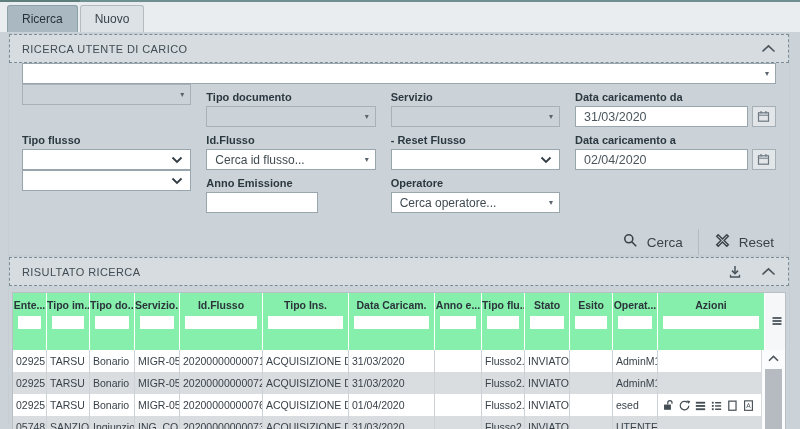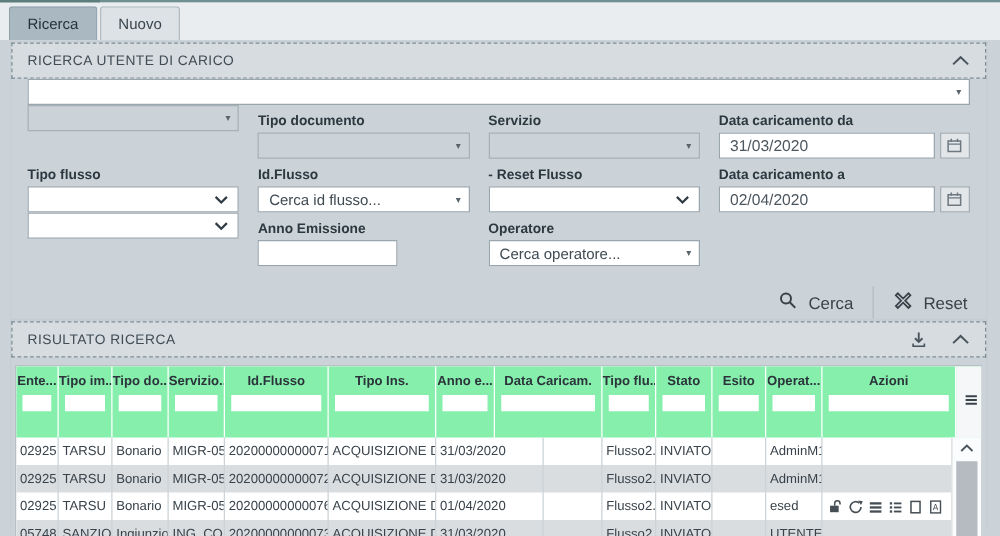--- a/index.html
+++ b/index.html
@@ -278,26 +278,26 @@
     <input class="colfilter" style="">
   </div>
             <div class="thcell" style="width: 83px;">
     <span class="title">Id.Flusso</span>
     <input class="colfilter" style="">
   </div>
             <div class="thcell" style="width: 86px;">
     <span class="title">Tipo Ins.</span>
     <input class="colfilter" style="">
   </div>
+            <div class="thcell" style="width: 86px;">
+    <span class="title">Data Caricam.</span>
+    <input class="colfilter" style="">
+  </div>
             <div class="thcell" style="width: 47px;">
     <span class="title">Anno e...</span>
-    <input class="colfilter" style="">
-  </div>
-            <div class="thcell" style="width: 86px;">
-    <span class="title">Data Caricam.</span>
     <input class="colfilter" style="">
   </div>
             <div class="thcell" style="width: 43px;">
     <span class="title">Tipo flu...</span>
     <input class="colfilter" style="">
   </div>
             <div class="thcell" style="width: 45px;">
     <span class="title">Stato</span>
     <input class="colfilter" style="">
   </div>

